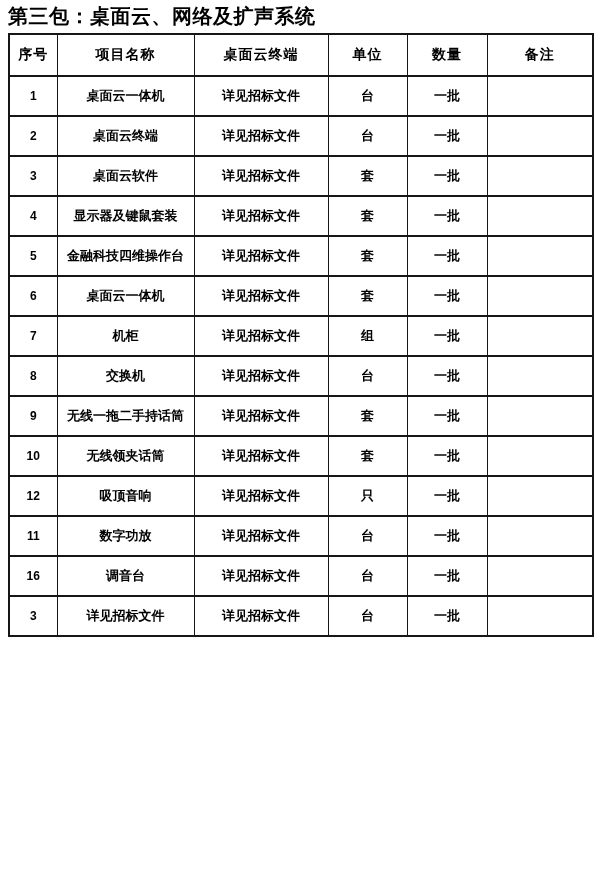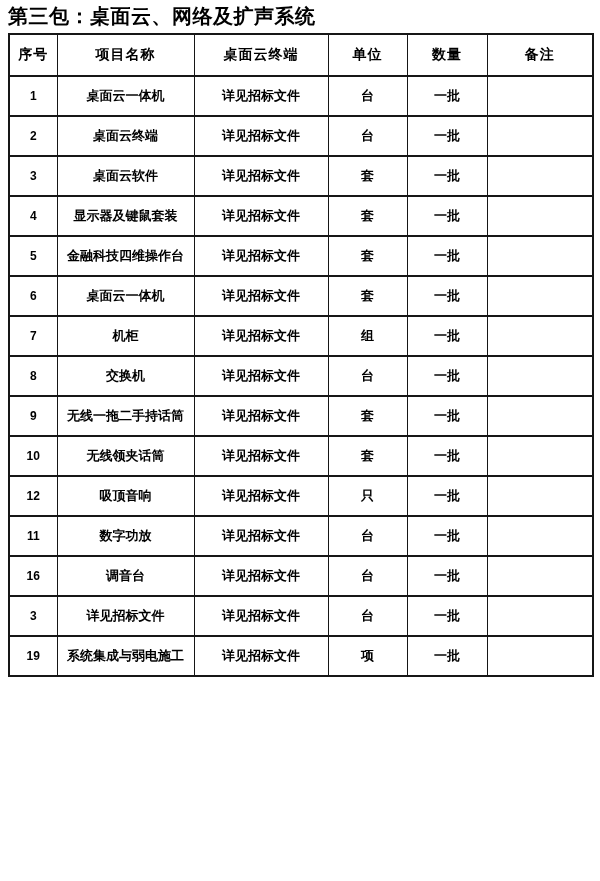--- a/index.html
+++ b/index.html
@@ -197,22 +197,14 @@
         <td></td>
       </tr>
       <tr>
         <td>3</td>
         <td>详见招标文件</td>
         <td>详见招标文件</td>
         <td>台</td>
         <td>一批</td>
         <td></td>
       </tr>
-      <tr>
-        <td>19</td>
-        <td>系统集成与弱电施工</td>
-        <td>详见招标文件</td>
-        <td>项</td>
-        <td>一批</td>
-        <td></td>
-      </tr>
     </tbody>
 </table>
 
 </body></html>

